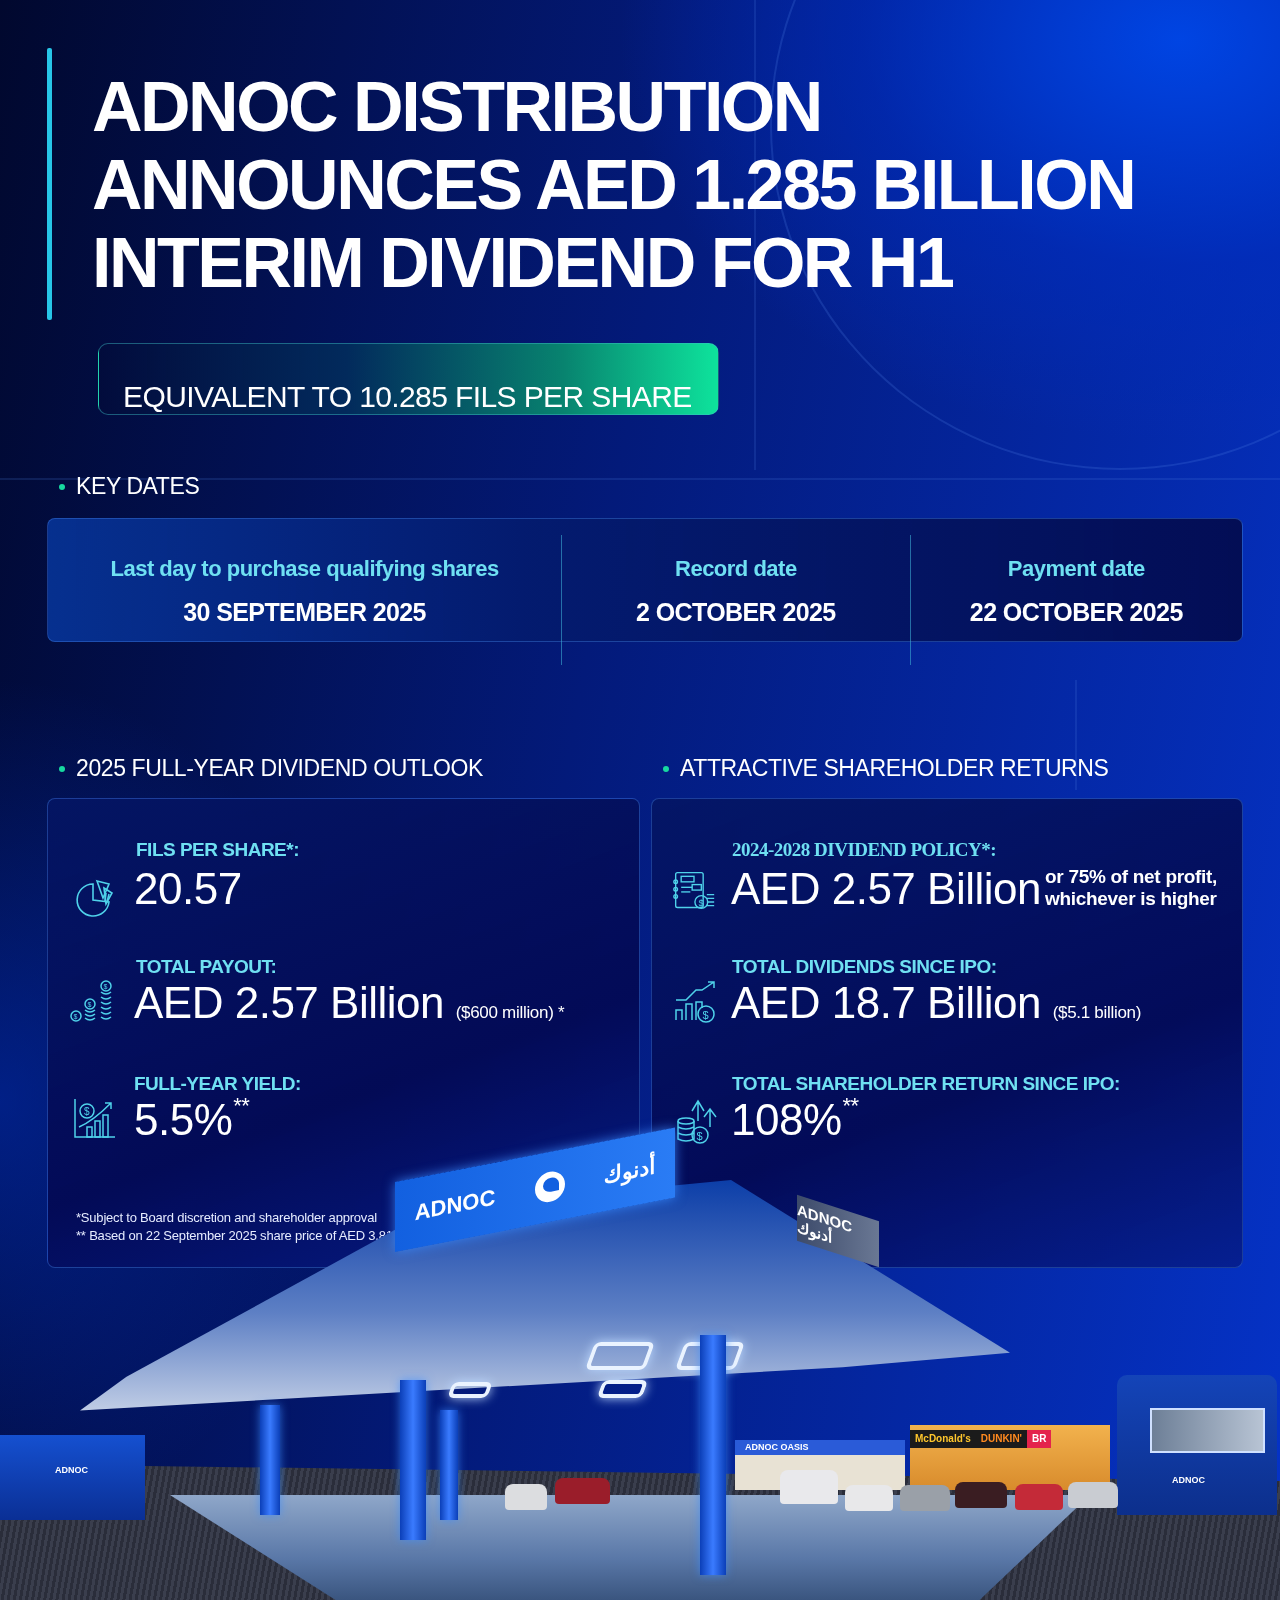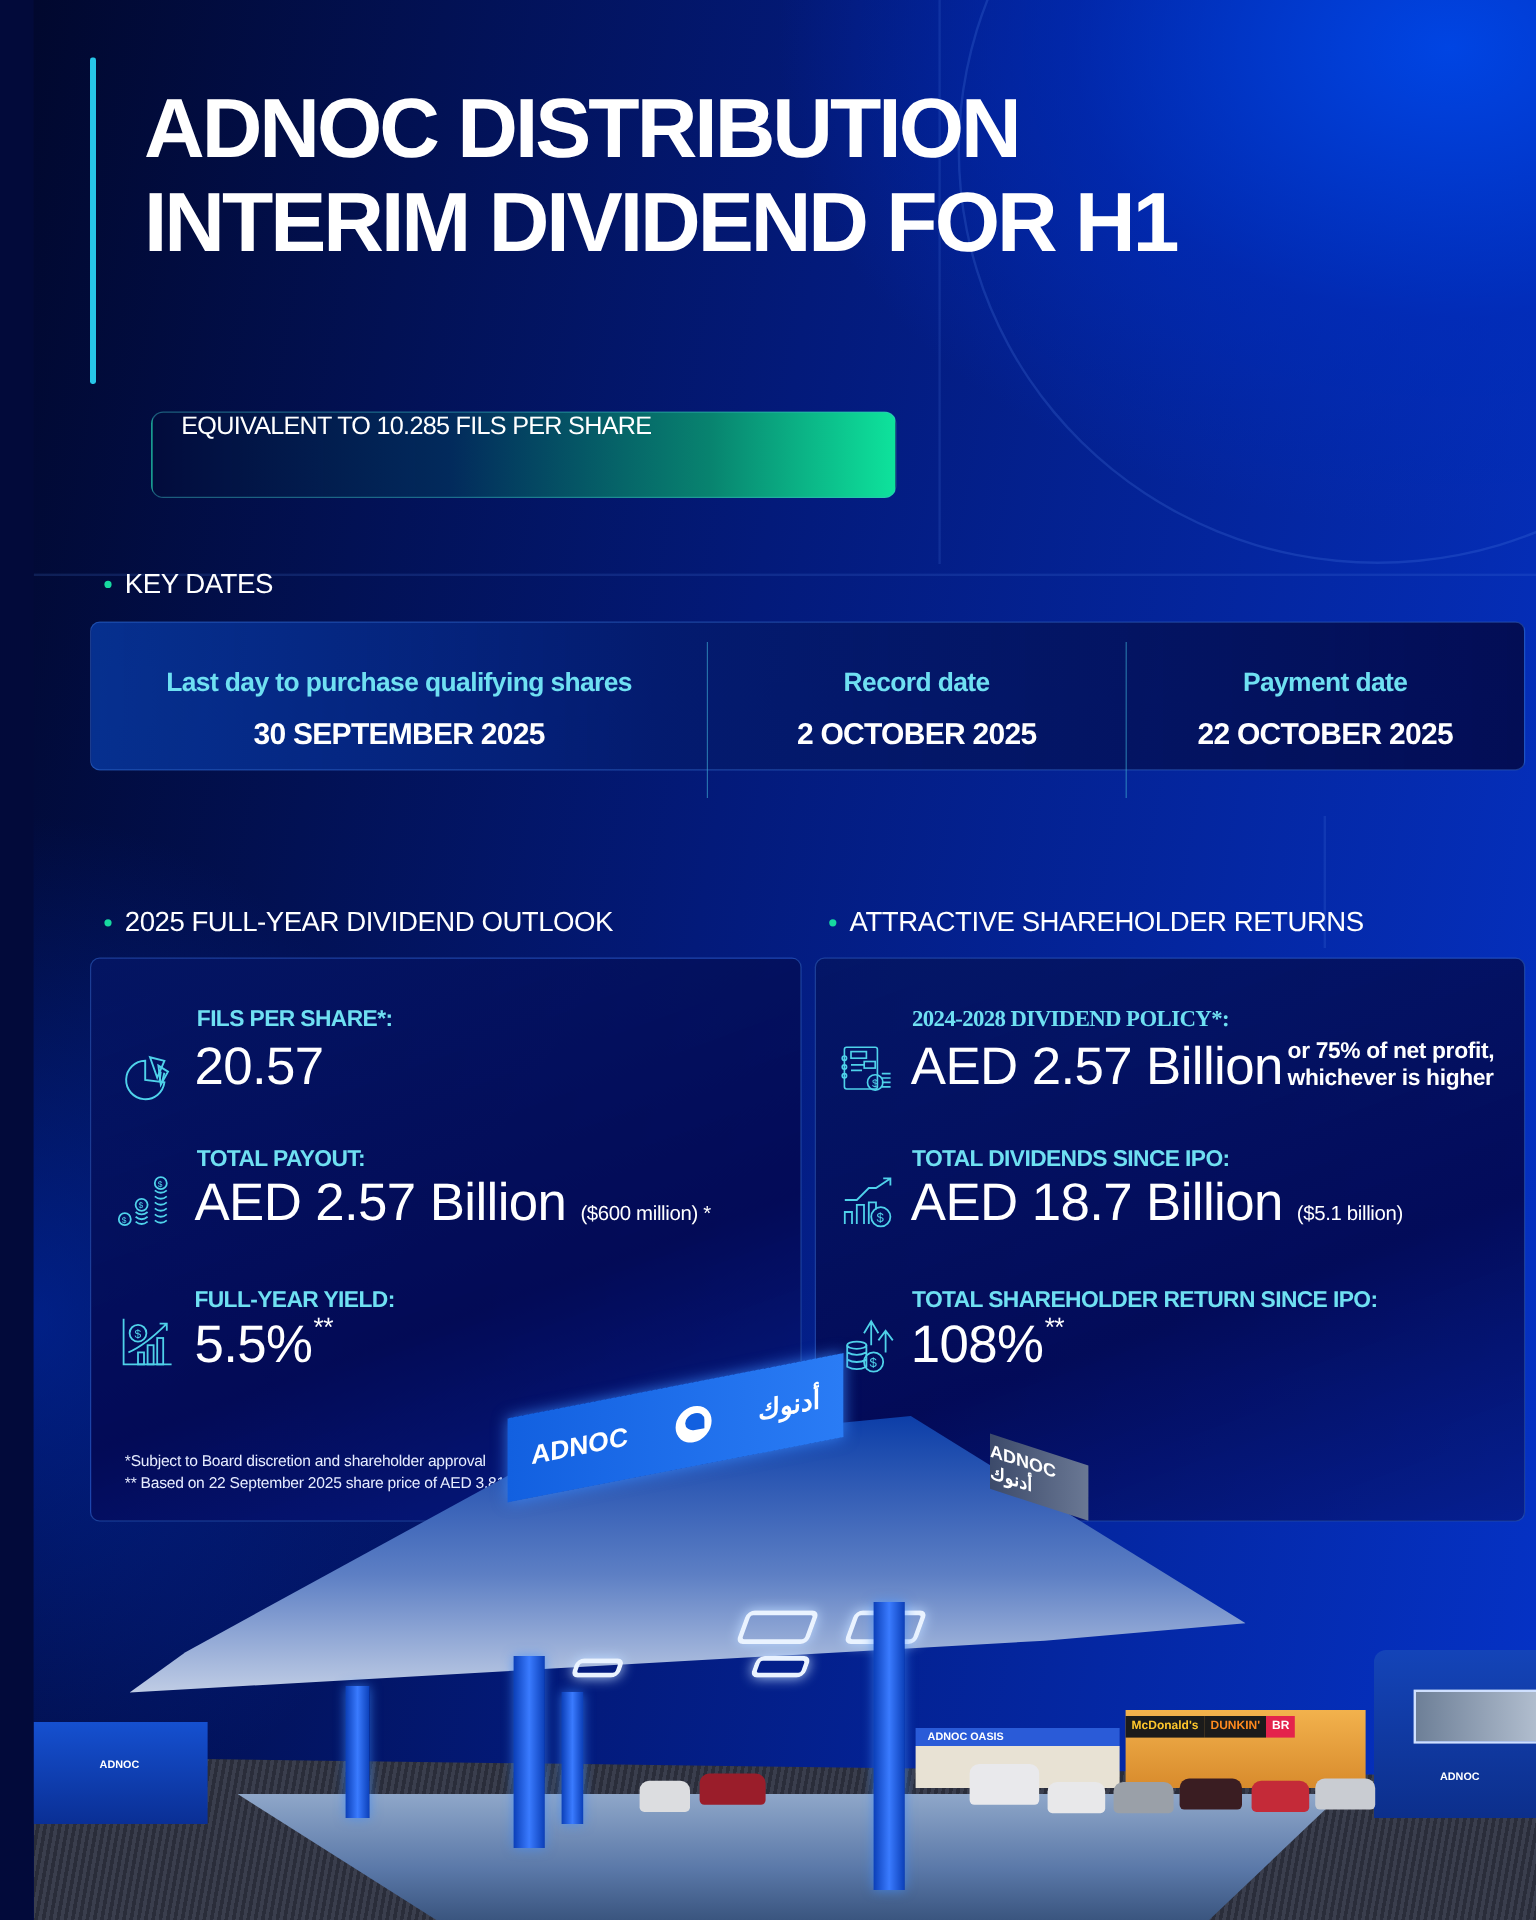--- a/index.html
+++ b/index.html
@@ -10,21 +10,20 @@
     color: #ffffff;
     position: relative;
   }
   .canvas {
     position: absolute; inset: 0;
     background:
       radial-gradient(ellipse 700px 500px at 1180px 40px, rgba(0,70,230,0.95) 0%, rgba(0,45,190,0.6) 45%, rgba(0,20,110,0) 80%),
       radial-gradient(ellipse 500px 600px at 0px 1100px, rgba(0,50,200,0.5) 0%, rgba(0,20,110,0) 70%),
       linear-gradient(100deg, #01082e 0%, #031a7a 45%, #0533c8 100%);
     overflow: hidden;
-    margin-left: 28px;
   }
   .deco-circle {
     position: absolute; border: 2px solid rgba(80,130,230,0.22); border-radius: 50%;
   }
   .deco-line { position: absolute; background: rgba(80,130,230,0.18); }
 
   .title-bar {
     position: absolute; left: 47px; top: 48px; width: 5px; height: 272px;
     background: #27c6e8; border-radius: 2px;
   }
@@ -33,22 +32,22 @@
     font-family: "Liberation Sans", sans-serif;
     font-weight: 700; font-size: 70px; line-height: 78px; letter-spacing: -2.5px;
     color: #ffffff; text-transform: uppercase;
   }
   .title span { display: block; }
 
   .badge {
     position: absolute; left: 98px; top: 343px; width: 621px; height: 72px;
     border-radius: 10px; border: 1px solid rgba(60,190,200,0.45);
     background: linear-gradient(90deg, rgba(2,12,60,0.95) 0%, #022a5c 40%, #08836f 75%, #0ee39c 100%);
-    display: flex; align-items: flex-start; padding-left: 24px;
-    font-size: 21px; color: #ffffff; letter-spacing: -0.6px;
+    display: flex; align-items: flex-end; padding-left: 24px;
+    font-size: 30px; color: #ffffff; letter-spacing: -0.6px;
   }
 
   .section-label {
     position: absolute; font-size: 23px; color: #ffffff; letter-spacing: -0.4px;
     display: flex; align-items: center; justify-content: center;
   }
   .section-label .dot {
     width: 6px; height: 6px; border-radius: 50%; background: #17d9a0; margin-right: 11px;
   }
 
@@ -164,20 +163,21 @@
 <div class="canvas">
 
   <div class="deco-circle" style="left:770px; top:-220px; width:700px; height:690px;"></div>
   <div class="deco-line" style="left:754px; top:0; width:2px; height:470px;"></div>
   <div class="deco-line" style="left:0; top:478px; width:1280px; height:2px;"></div>
   <div class="deco-line" style="left:1075px; top:680px; width:2px; height:110px;"></div>
 
   <div class="title-bar"></div>
   <h1 class="title">
     <span>ADNOC DISTRIBUTION</span>
+    <span>ANNOUNCES AED 1.285 BILLION</span>
     <span>INTERIM DIVIDEND FOR H1</span>
   </h1>
 
   <div class="badge">
     <span>EQUIVALENT TO 10.285 FILS PER SHARE</span>
   </div>
 
   <div class="section-label" style="left:59px; top:473px;">
     <span class="dot"></span>
     <span>KEY DATES</span>

